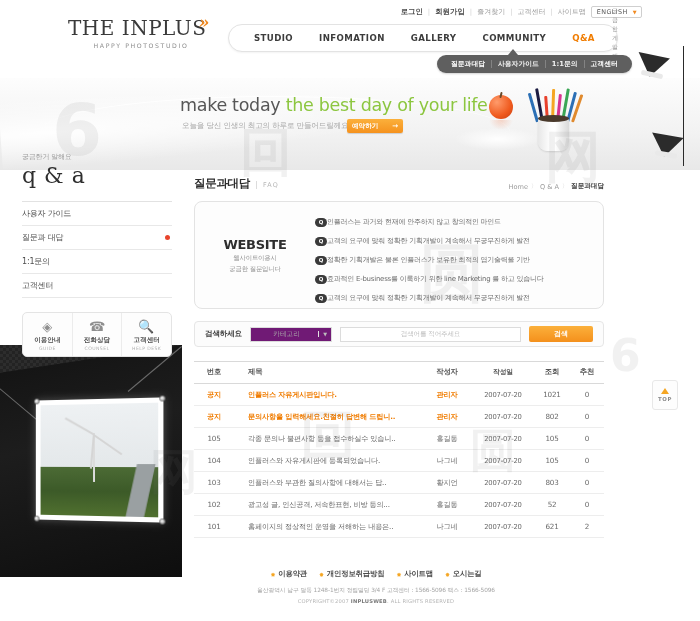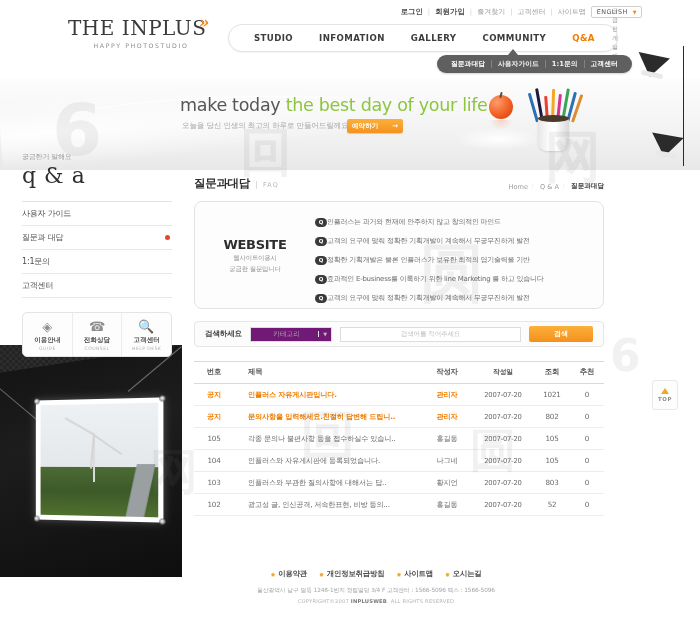--- a/index.html
+++ b/index.html
@@ -614,20 +614,28 @@
             <td class="c-rec">0</td>
           </tr>
           <tr>
             <td class="c-no">102</td>
             <td class="c-title">광고성 글, 인신공격, 저속한표현, 비방 등의...</td>
             <td class="c-writer">홍길동</td>
             <td class="c-date">2007-07-20</td>
             <td class="c-hit">52</td>
             <td class="c-rec">0</td>
           </tr>
+          <tr>
+            <td class="c-no">101</td>
+            <td class="c-title">홈페이지의 정상적인 운영을 저해하는 내용은..</td>
+            <td class="c-writer">나그네</td>
+            <td class="c-date">2007-07-20</td>
+            <td class="c-hit">621</td>
+            <td class="c-rec">2</td>
+          </tr>
         </tbody>
     </table>
   </div>
 
   <div class="top-btn">
     <span class="tri"></span>
     <span class="tt">TOP</span>
   </div>
 
   <div class="footer">

